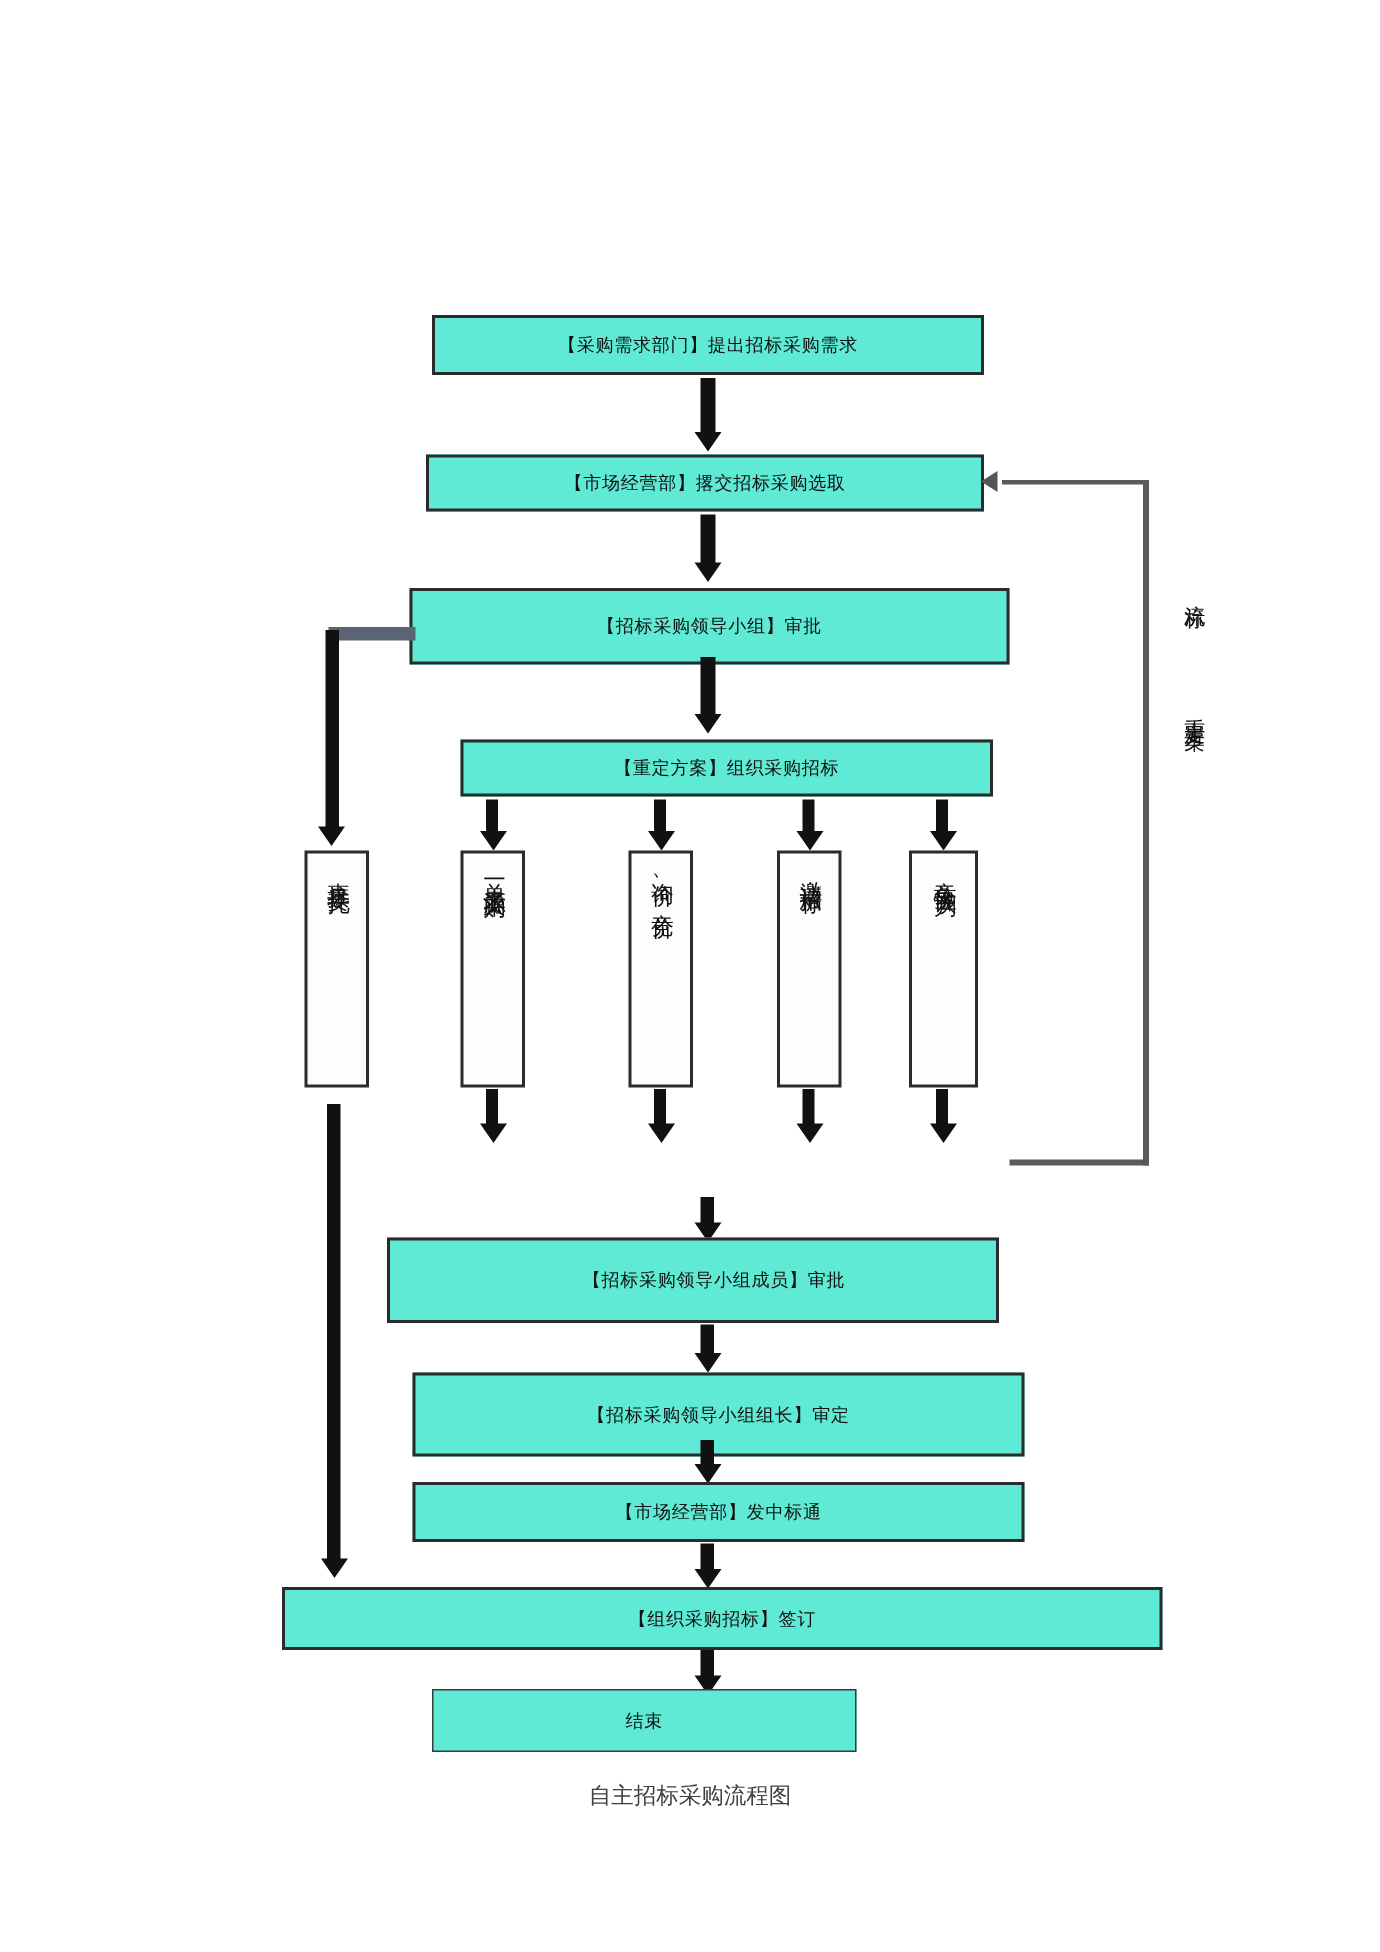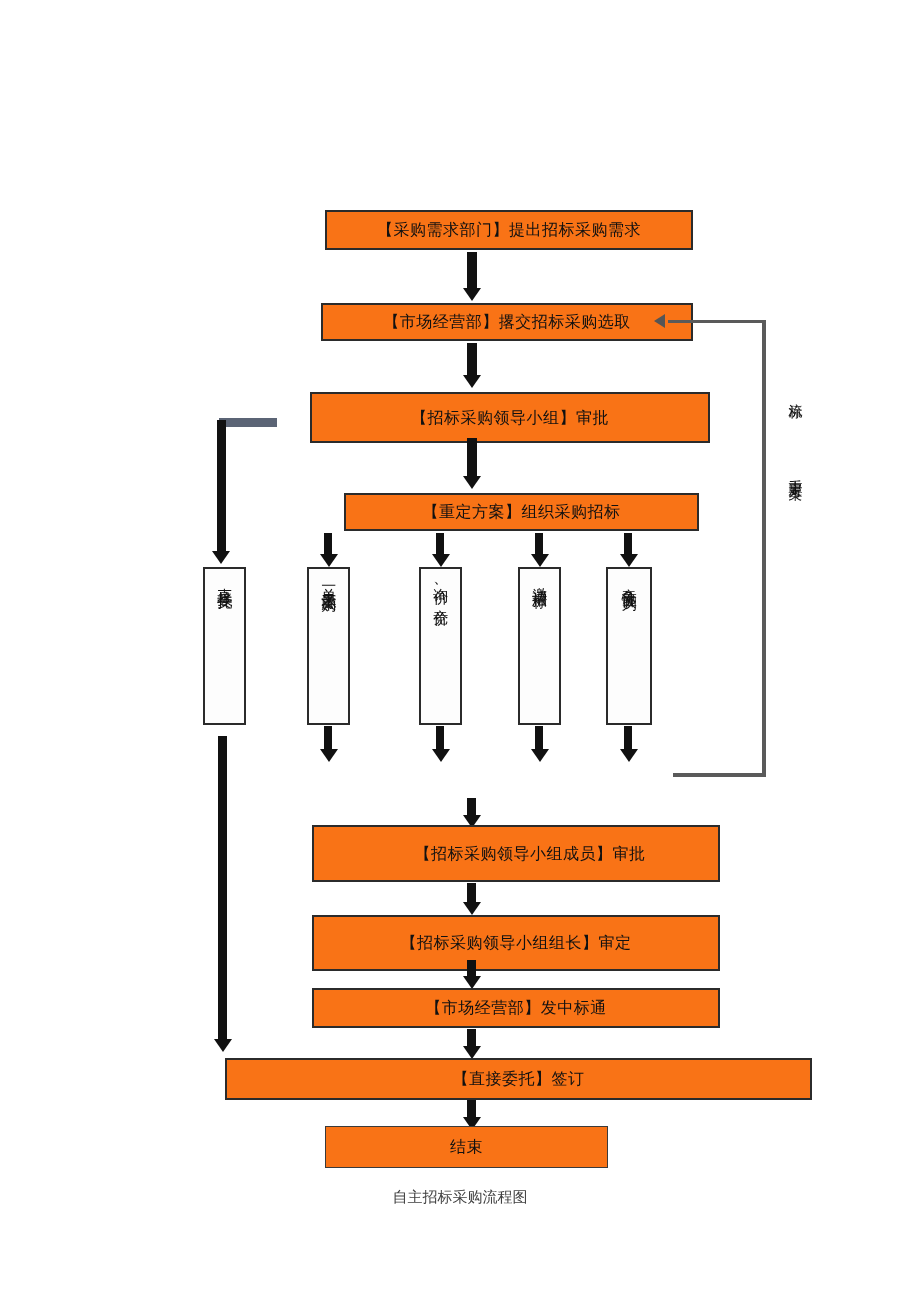--- a/index.html
+++ b/index.html
@@ -38,31 +38,30 @@
     text-align: center;
     font-size: 15px;
     font-family: "Liberation Serif", "DejaVu Serif", serif;
     color: #404040;
   }
   
   .box {
     position: absolute;
     box-sizing: border-box;
     border: 2px solid #2b2b2b;
-    background: #f97316;
+    background: #5eead4;
     display: flex;
     align-items: center;
     justify-content: center;
-    font-size: 16px;
+    font-size: 12px;
     line-height: 1.25;
     letter-spacing: 0.5px;
     font-family: "Liberation Serif", "DejaVu Serif", serif;
     color: #111;
     text-align: center;
-    margin-left: 37px;
   }
   .box.thin {
     border-width: 1px;
     border-color: #3a3a3a;
   }
   
   .vbox {
     position: absolute;
     box-sizing: border-box;
     border: 2px solid #2b2b2b;
@@ -239,42 +238,42 @@
   </div>
   <div class="side-label" style="left:785px; top:468px;">
     <span>重定方案</span>
   </div>
 
   <div class="arrow" style="left:462px; top:798px; width:20px; height:32px;">
     <div class="shaft" style="left:5px; top:0; width:9px; height:20px;"></div>
     <div class="head down" style="left:1px; top:17px;"></div>
   </div>
 
-  <div class="box" style="left:275px; top:825px; width:408px; height:57px;padding-left:28px;">【招标采购领导小组成员】审批</div>
+  <div class="box" style="left:258px; top:825px; width:408px; height:57px;padding-left:28px;">【招标采购领导小组成员】审批</div>
 
   <div class="arrow" style="left:462px; top:883px; width:20px; height:34px;">
     <div class="shaft" style="left:5px; top:0; width:9px; height:22px;"></div>
     <div class="head down" style="left:1px; top:19px;"></div>
   </div>
 
   <div class="box" style="left:275px; top:915px; width:408px; height:56px;">【招标采购领导小组组长】审定</div>
 
   <div class="arrow" style="left:462px; top:960px; width:20px; height:30px;">
     <div class="shaft" style="left:5px; top:0; width:9px; height:19px;"></div>
     <div class="head down" style="left:1px; top:16px;"></div>
   </div>
 
   <div class="box" style="left:275px; top:988px; width:408px; height:40px;">【市场经营部】发中标通</div>
 
   <div class="arrow" style="left:462px; top:1029px; width:20px; height:32px;">
     <div class="shaft" style="left:5px; top:0; width:9px; height:20px;"></div>
     <div class="head down" style="left:1px; top:17px;"></div>
   </div>
 
-  <div class="box" style="left:188px; top:1058px; width:587px; height:42px;">【直接委托】签订</div>
+  <div class="box" style="left:188px; top:1058px; width:587px; height:42px;">【组织采购招标】签订</div>
 
   <div class="arrow" style="left:462px; top:1100px; width:20px; height:32px;">
     <div class="shaft" style="left:5px; top:0; width:9px; height:20px;"></div>
     <div class="head down" style="left:1px; top:17px;"></div>
   </div>
 
   <div class="box thin" style="left:288px; top:1126px; width:283px; height:42px;">结束</div>
 
   <div class="caption">自主招标采购流程图</div>
 

